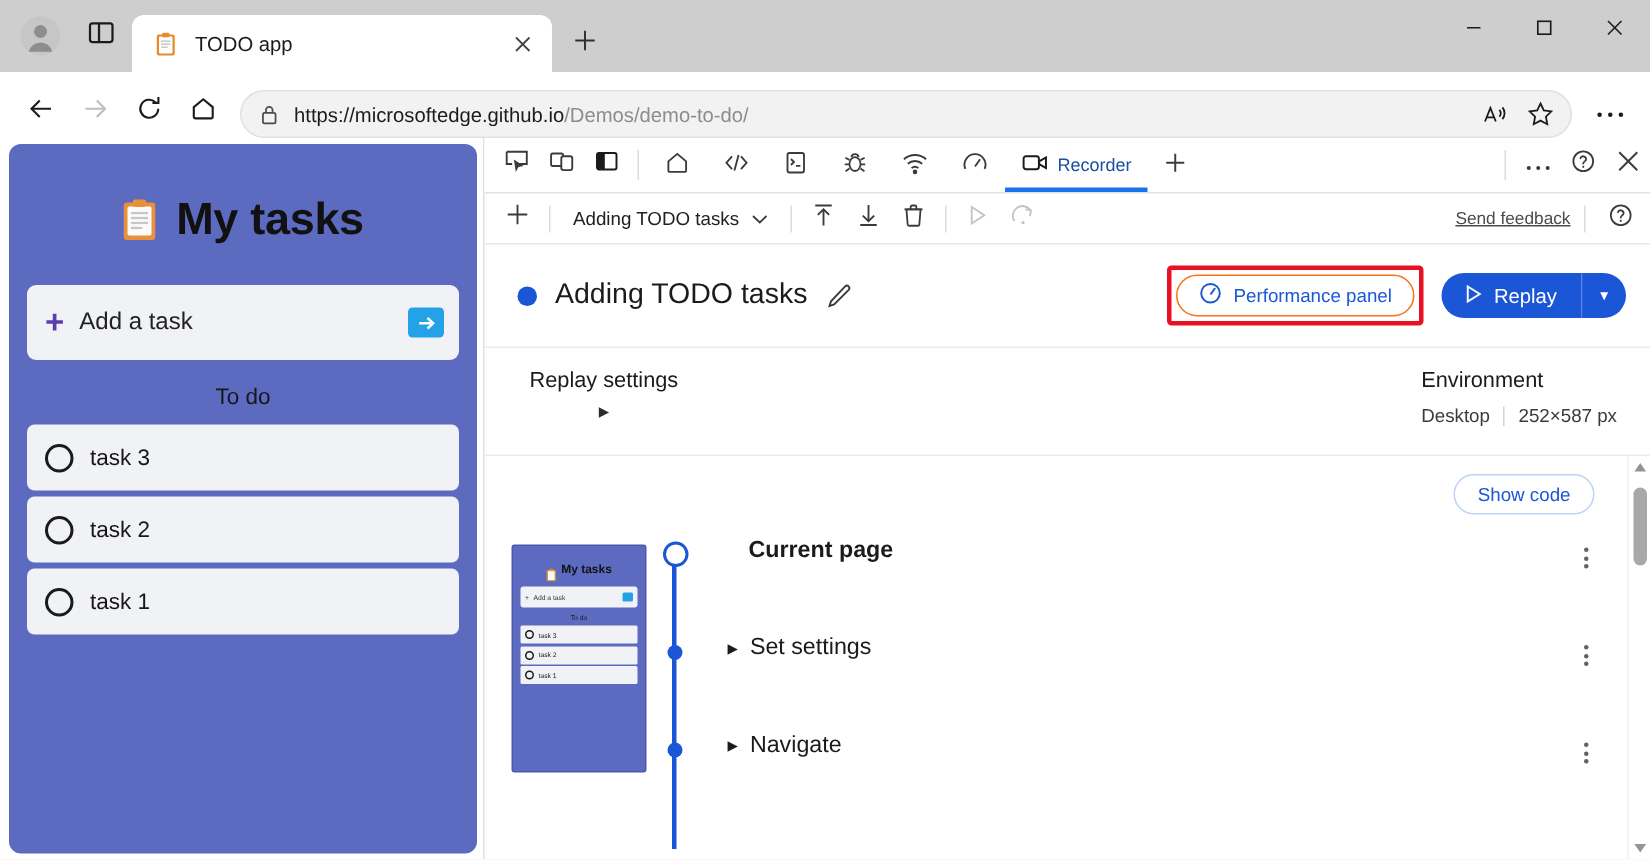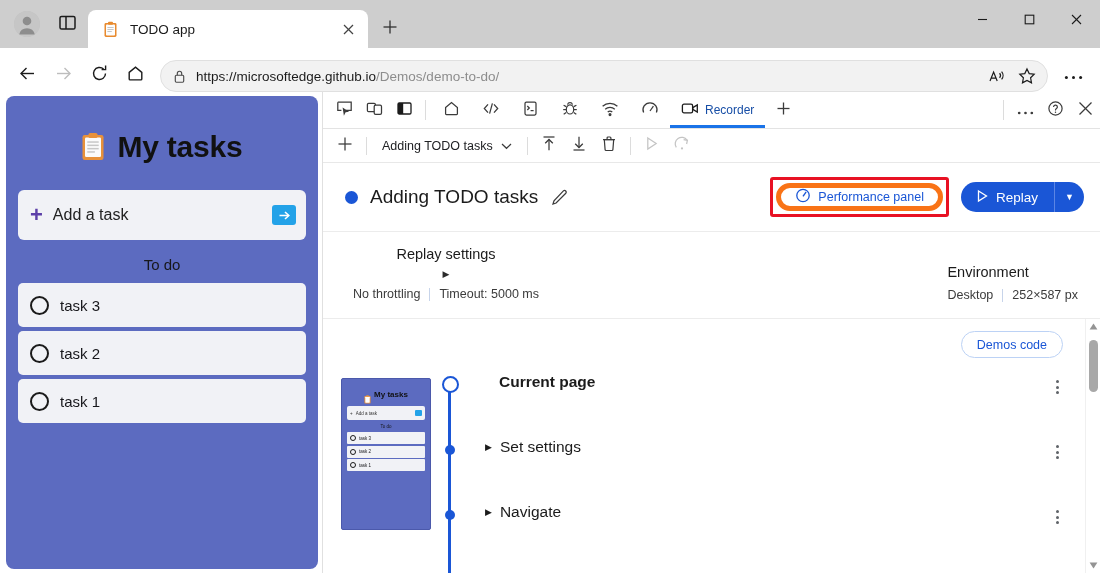--- a/index.html
+++ b/index.html
@@ -165,42 +165,42 @@
   }
   .rec-dot { width: 13px; height: 13px; border-radius: 50%; background: #1a56d6; flex: none; }
   .rec-title { font-size: 19px; color: #1b1b1b; white-space: nowrap; }
   .edit-icon { cursor: pointer; color: #3b3b3b; display: flex; align-items: center; flex: none; }
 
   .header-actions { margin-left: auto; display: flex; align-items: center; gap: 12px; }
   .perf-highlight {
     border: 3px solid #e81123; padding: 3px; border-radius: 3px; display: flex;
   }
   .perf-btn {
-    border: 5px solid #f97316; border-radius: 15px; height: 28px; display: flex;
+    border: 1px solid #f97316; border-radius: 15px; height: 28px; display: flex;
     align-items: center; gap: 7px; padding: 0 14px; background: #fff; cursor: pointer;
     color: #1a56d6; font-size: 12.5px; white-space: nowrap;
   }
   .replay-group { display: flex; align-items: stretch; height: 30px; }
   .replay-btn {
     background: #1a56d6; color: #fff; border-radius: 15px 0 0 15px; display: flex;
     align-items: center; gap: 7px; padding: 0 16px 0 14px; font-size: 13.5px; cursor: pointer;
     white-space: nowrap;
   }
   .replay-caret {
     background: #1a56d6; color: #fff; border-radius: 0 15px 15px 0; width: 30px;
     display: flex; align-items: center; justify-content: center; cursor: pointer;
     border-left: 1px solid #5b85e4; font-size: 9px;
   }
 
   
   .settings-strip {
     display: flex; padding: 14px 22px 16px 30px; border-bottom: 1px solid #ececec;
   }
   .settings-col { flex: none; }
-  .settings-col.right { margin-left: auto; text-align: left; margin-top: 18px; }
+  .settings-col.right { margin-left: auto; text-align: left; }
   .settings-title { font-size: 14.5px; color: #1b1b1b; display: flex; align-items: center; gap: 7px; margin-bottom: 8px; }
   .settings-title.clickable { cursor: pointer; flex-direction: column; }
   .settings-caret { font-size: 9px; color: #2b2b2b; }
   .settings-vals { font-size: 12.5px; color: #3b3b3b; display: flex; align-items: center; }
   .settings-vals .divider { width: 1px; height: 13px; background: #c7d4ea; margin: 0 9px; display: inline-block; }
 
   
   .steps-area { flex: 1; display: flex; position: relative; min-height: 0; overflow: hidden; }
   .steps-inner { flex: 1; position: relative; padding: 0 0 0 0; min-width: 0; }
   .showcode-row { display: flex; justify-content: flex-end; padding: 12px 22px 8px 0; }
@@ -661,20 +661,33 @@
         <div class="rec-btn disabled">
           <span>
             <svg width="16" height="15" viewBox="0 0 16 15" fill="none" stroke="currentColor" stroke-width="1.25">
               <path d="M2.3 11.4A6.2 6.2 0 0 1 13 4.2"></path>
                 <polyline points="9.6,3.6 13.4,4.3 12.6,8"></polyline>
               <circle cx="8" cy="12.4" r="1.1" fill="currentColor" stroke="none"></circle>
             </svg>
           </span>
         </div>
 
+        <div class="rec-right">
+          <span class="feedback-link">Send feedback</span>
+          <div class="rec-vsep"></div>
+          <div class="rec-btn">
+            <span>
+              <svg width="17" height="17" viewBox="0 0 17 17" fill="none" stroke="#3b3b3b" stroke-width="1.2">
+                <circle cx="8.5" cy="8.5" r="6.6"></circle>
+                <path d="M6.6 6.5a1.95 1.95 0 0 1 3.8.6c0 1.3-1.9 1.6-1.9 2.9" stroke-linecap="round"></path>
+                <circle cx="8.5" cy="12.2" r="0.72" fill="#3b3b3b" stroke="none"></circle>
+              </svg>
+            </span>
+          </div>
+        </div>
       </div>
 
       <div class="rec-header">
         <span class="rec-dot"></span>
         <span class="rec-title">Adding TODO tasks</span>
         <span class="edit-icon">
           <svg width="19" height="19" viewBox="0 0 19 19" fill="none" stroke="#3b3b3b" stroke-width="1.25">
             <path d="M13.4 2.9a1.7 1.7 0 0 1 2.4 2.4L6.1 15 3 16l1-3.1z"></path>
           </svg>
         </span>
@@ -707,43 +720,38 @@
           </div>
         </div>
       </div>
 
       <div class="settings-strip">
         <div class="settings-col">
           <div class="settings-title clickable">
             <span>Replay settings</span>
             <span class="settings-caret">▶</span>
           </div>
-          <div class="settings-vals">
-            <span>No throttling</span>
-            <span class="divider"></span>
-            <span>Timeout: 5000 ms</span>
-          </div>
         </div>
 
         <div class="settings-col right">
           <div class="settings-title">Environment</div>
           <div class="settings-vals">
             <span>Desktop</span>
             <span class="divider"></span>
             <span>252×587 px</span>
           </div>
         </div>
       </div>
 
       <div class="steps-area">
         <div class="steps-inner">
 
           <div class="showcode-row">
             <div class="showcode-btn">
-              <span>Demos code</span>
+              <span>Show code</span>
             </div>
           </div>
 
           <div class="steps-body">
 
             <div class="thumb-col">
               <div class="thumbnail">
                 <div class="tn-header">
                   <span class="tn-clip">
                     <svg width="7" height="9" viewBox="0 0 7 9">

